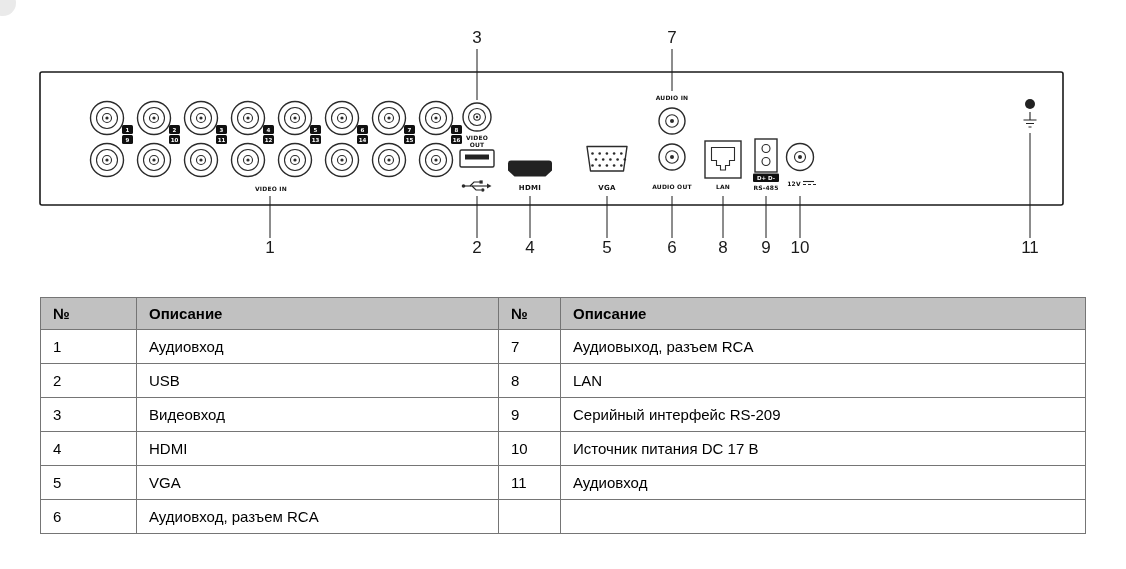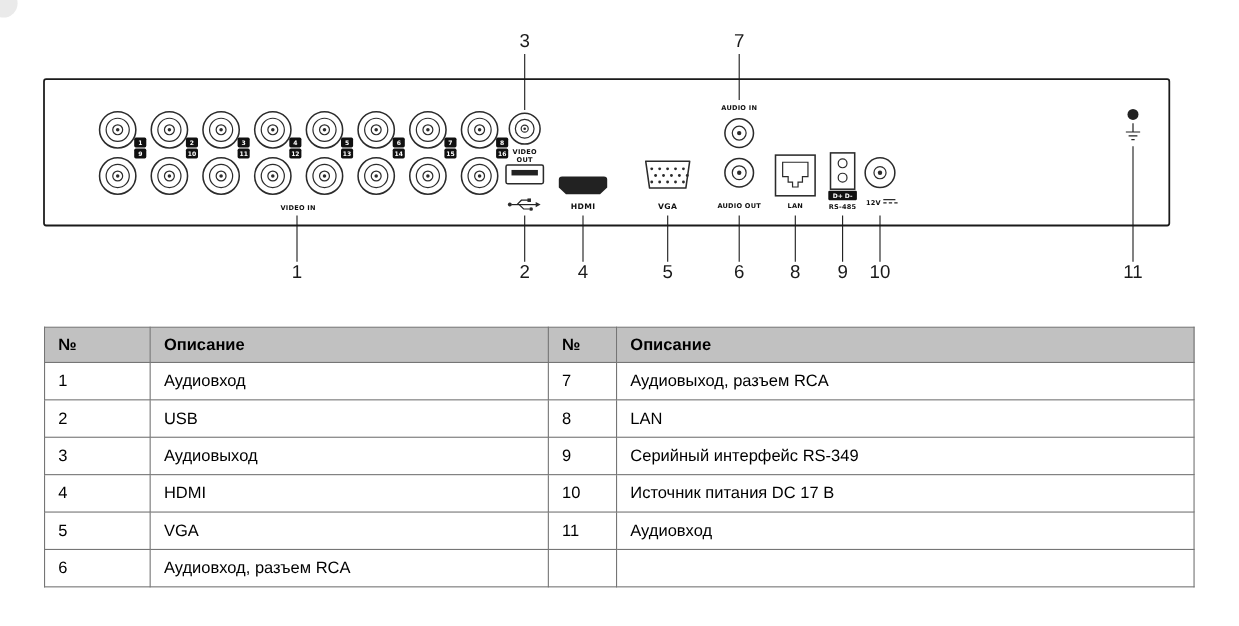--- a/index.html
+++ b/index.html
@@ -313,23 +313,23 @@
           <td>Аудиовыход, разъем RCA</td>
         </tr>
         <tr>
           <td>2</td>
           <td>USB</td>
           <td>8</td>
           <td>LAN</td>
         </tr>
         <tr>
           <td>3</td>
-          <td>Аудиовыход</td>
+          <td>Видеовход</td>
           <td>9</td>
-          <td>Серийный интерфейс RS-349</td>
+          <td>Серийный интерфейс RS-209</td>
         </tr>
         <tr>
           <td>4</td>
           <td>HDMI</td>
           <td>10</td>
           <td>Источник питания DC 17 В</td>
         </tr>
         <tr>
           <td>5</td>
           <td>VGA</td>

